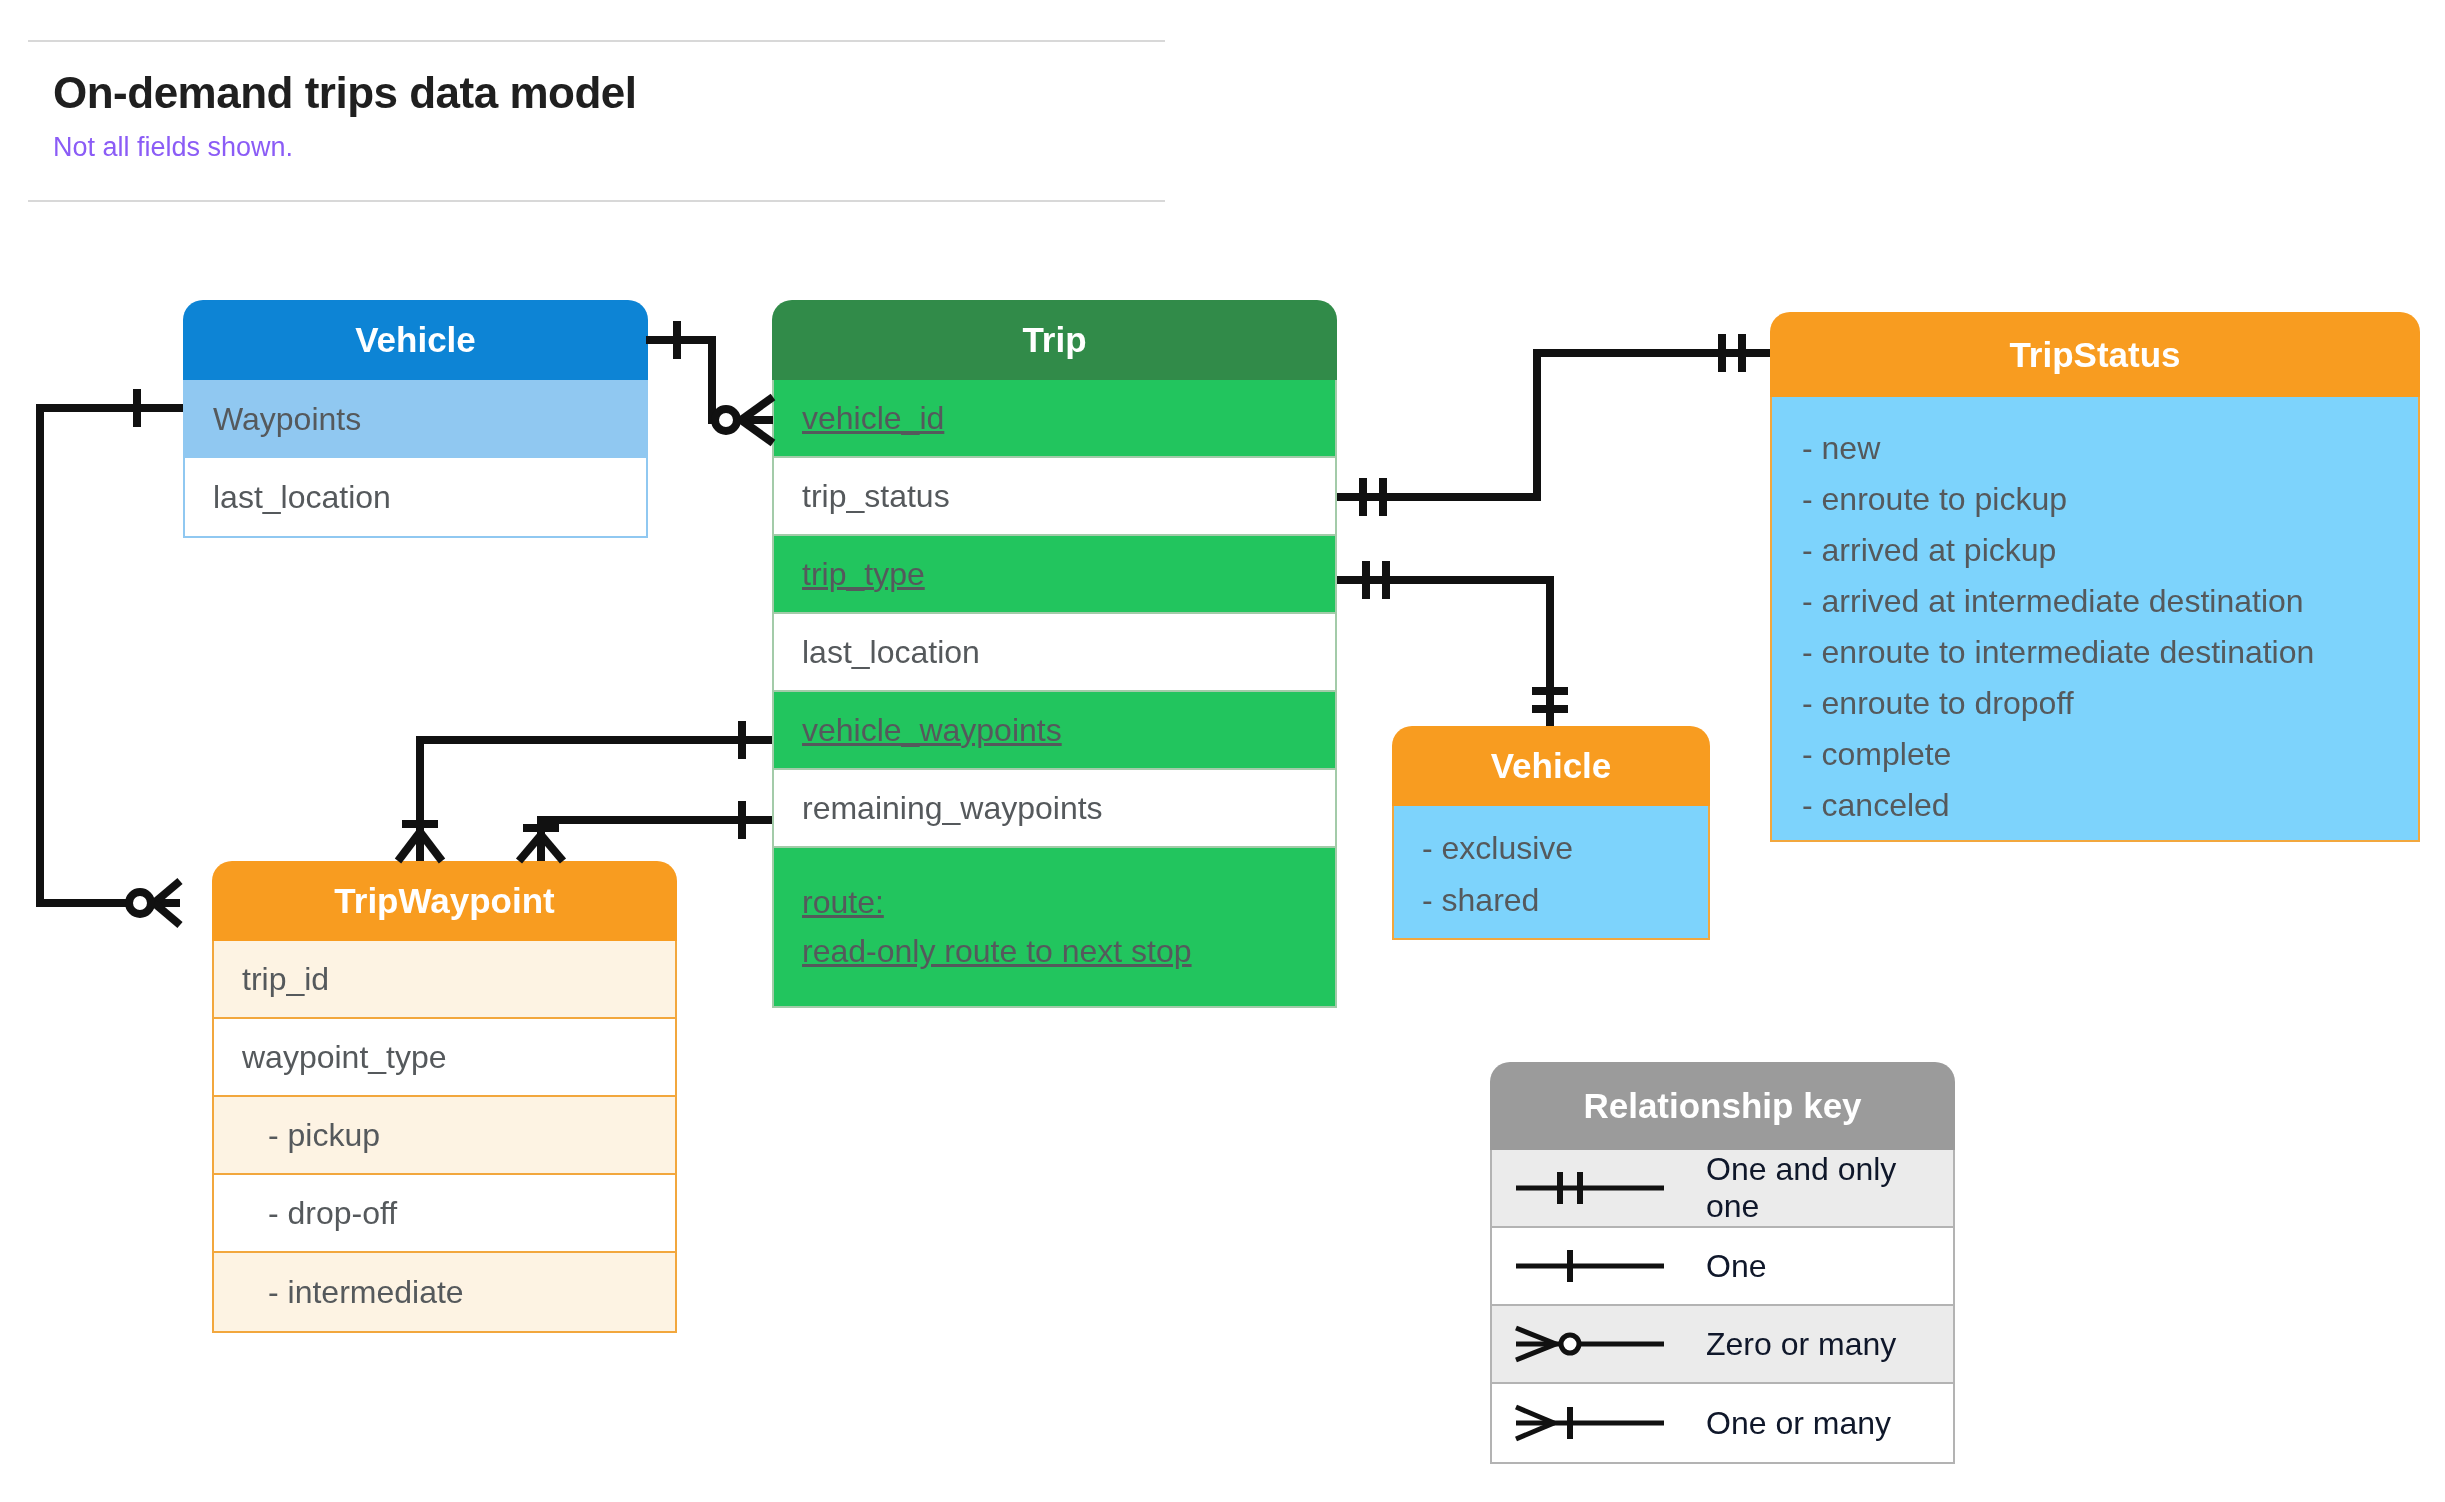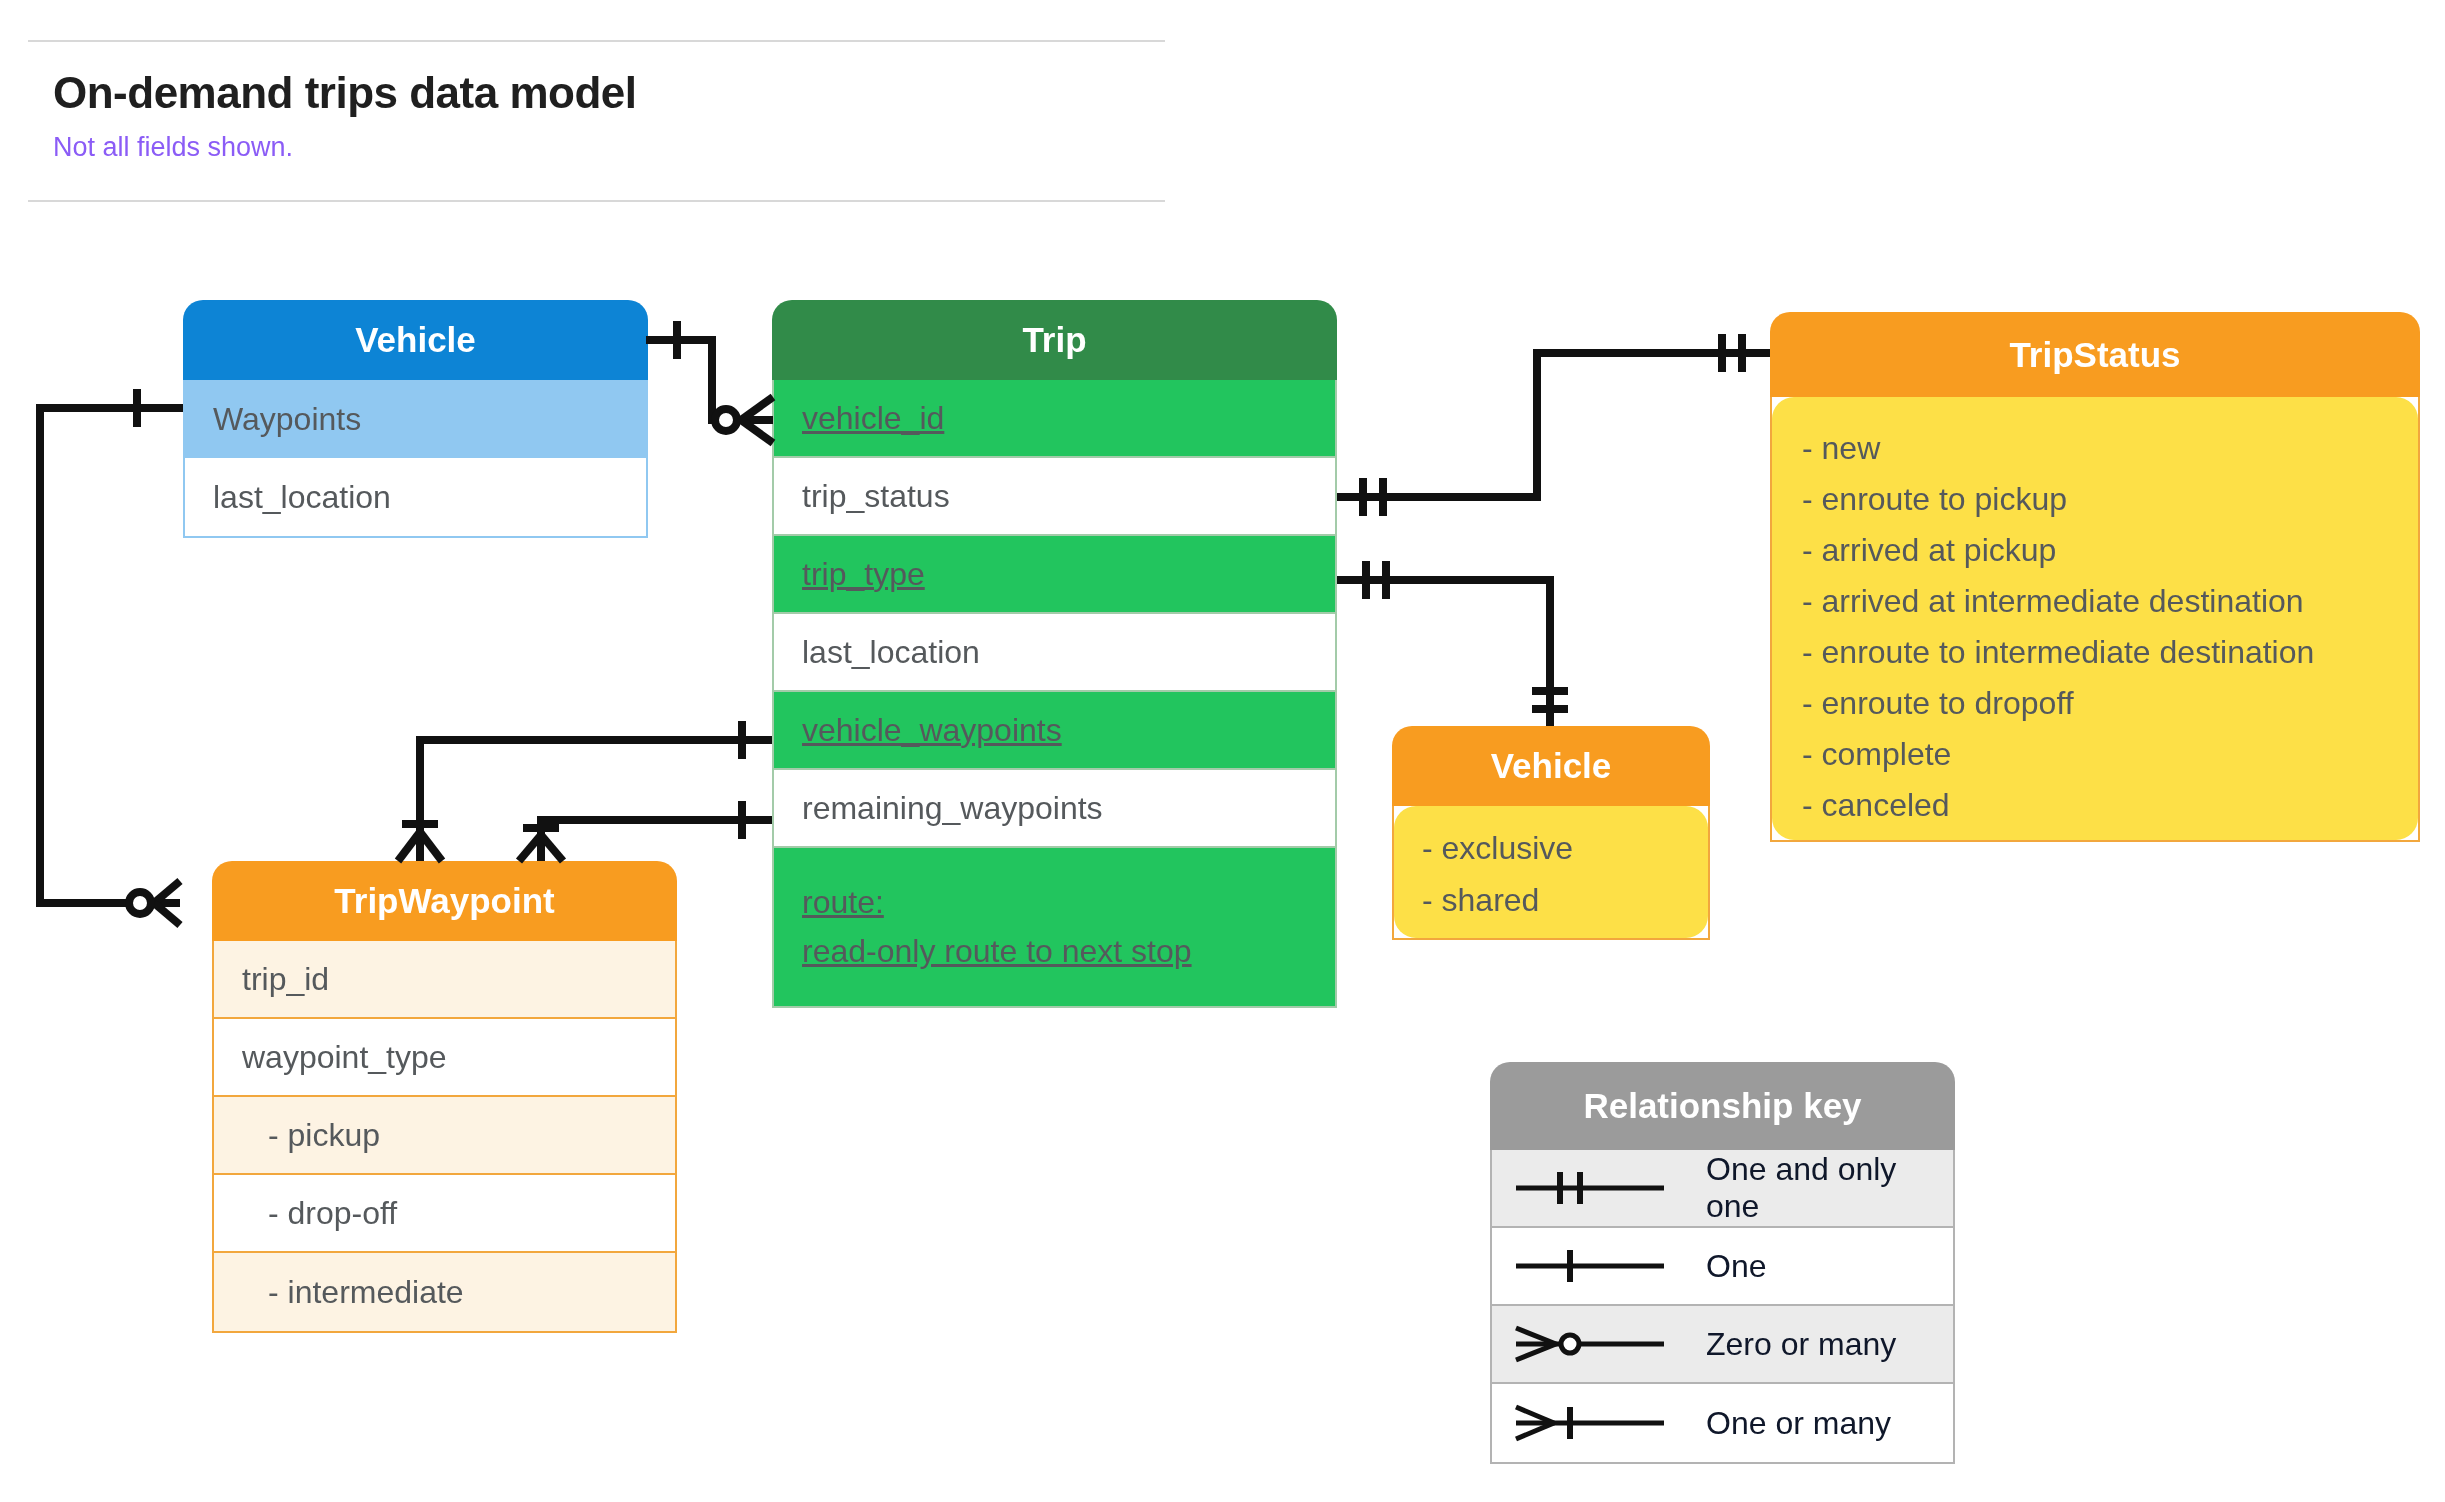--- a/index.html
+++ b/index.html
@@ -36,21 +36,21 @@
   .trip .row:last-child{border-bottom:none;}
   .row-green{background:#22c55e;text-decoration:underline;}
   .row-route{height:158px !important;flex-direction:column;align-items:flex-start;justify-content:center;line-height:49px;}
 
   
   .orange .entity-header{background:#f89c20;height:80px;}
   .orange .entity-body{border:2px solid #f2a73d;border-top:none;background:#fff;}
   .row-cream{background:#fdf3e3;}
   .tripwaypoint .row{height:78px;border-bottom:2px solid #f2a73d;}
   .tripwaypoint .row:last-child{border-bottom:none;}
-  .value-list{box-sizing:border-box;font-size:32px;color:#55595c;background:#fde047;border-radius:22px;}
+  .value-list{box-sizing:border-box;font-size:32px;color:#55595c;background:#7dd3fc;}
   .tripstatus .entity-header{height:85px;}
   .tripstatus .value-list{padding:26px 20px 0 30px;line-height:51px;height:443px;}
   .triptype .value-list{padding:16px 20px 0 28px;line-height:52px;height:132px;}
 
   
   .legend .entity-header{background:#9b9b9b;height:88px;font-size:35px;}
   .legend .entity-body{border:2px solid #b3b3b3;border-top:none;background:#fff;}
   .legend .row{height:78px;border-bottom:2px solid #b3b3b3;padding-left:20px;gap:34px;color:#0f172a;}
   .legend .row:last-child{border-bottom:none;}
   .row-gray{background:#ebebeb;}

